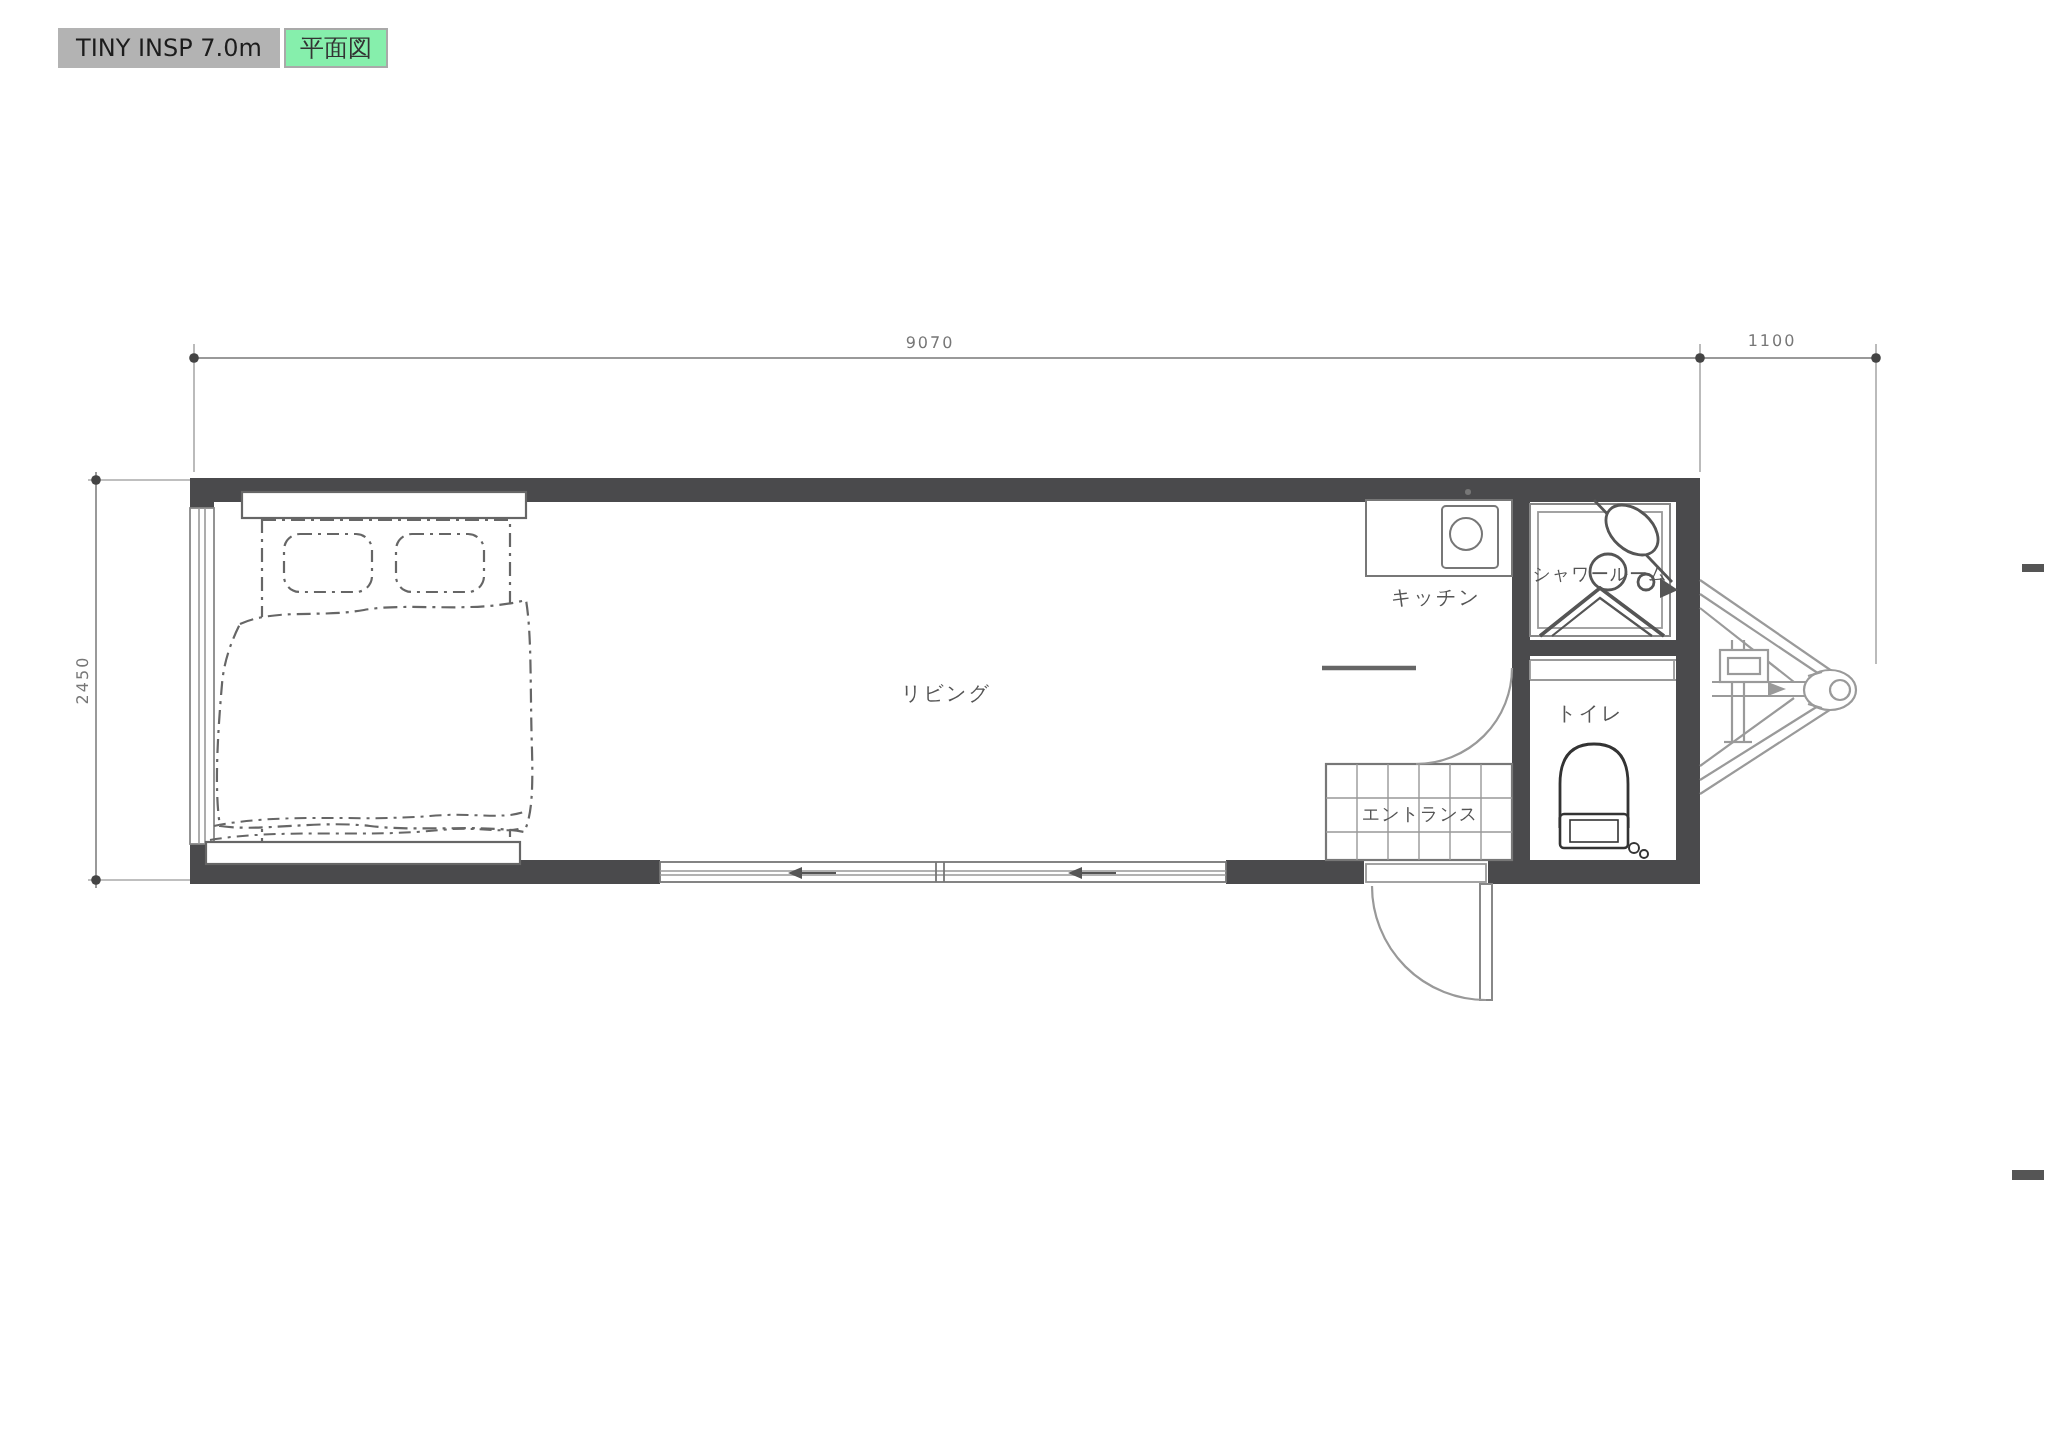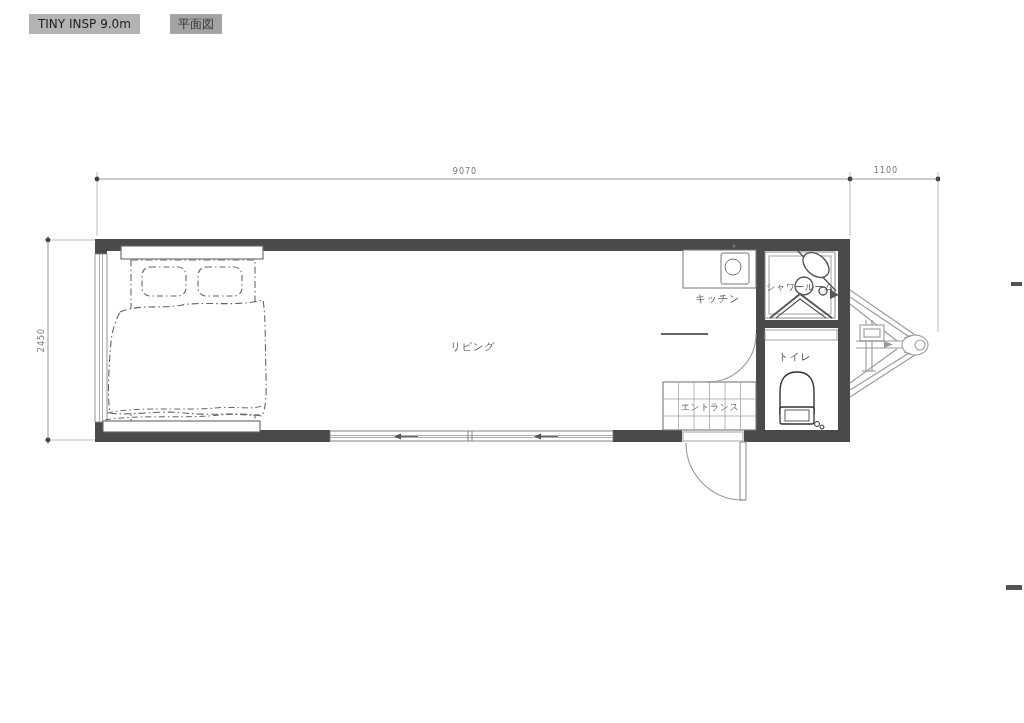--- a/index.html
+++ b/index.html
@@ -1,34 +1,34 @@
 <!DOCTYPE html>
 <html><head>
 <meta charset="utf-8">
 <style>
   html,body{margin:0;padding:0;background:#fff;}
   .canvas{position:relative;width:1024px;height:723px;background:#ffffff;overflow:hidden;
           font-family:"DejaVu Sans",sans-serif;}
   .badges{position:absolute;left:29px;top:14px;display:flex;gap:2px;}
   .badge-model{background:#b3b3b3;border:1px solid #b3b3b3;color:#1c1c1c;
                font-size:12px;line-height:16px;padding:1px 8px;white-space:nowrap;}
-  .badge-view{background:#a3a3a3;border:1px solid #a9a9a9;color:#333;
-              font-size:12px;line-height:16px;padding:1px 7px;white-space:nowrap;margin-left:28px;}
+  .badge-view{background:#86efac;border:1px solid #a9a9a9;color:#333;
+              font-size:12px;line-height:16px;padding:1px 7px;white-space:nowrap;}
   svg{position:absolute;left:0;top:0;}
   .dim-text{font-size:8px;fill:#777;letter-spacing:1px;}
   .room-text{font-size:10px;fill:#555;letter-spacing:1px;}
   .room-text-sm{font-size:9px;fill:#555;letter-spacing:0.5px;}
 </style>
 </head>
 <body>
 
 <div class="canvas">
 
   <div class="badges">
-    <div class="badge-model">TINY INSP 9.0m</div>
+    <div class="badge-model">TINY INSP 7.0m</div>
     <div class="badge-view">平面図</div>
   </div>
 
   <svg width="1024" height="723" viewBox="0 0 1024 723">
 
     <g stroke="#999" stroke-width="1" fill="none">
       <line x1="97" y1="179" x2="938" y2="179"></line>
       <line x1="97" y1="172" x2="97" y2="236" stroke="#aaa" stroke-width="0.8"></line>
       <line x1="850" y1="172" x2="850" y2="236" stroke="#aaa" stroke-width="0.8"></line>
       <line x1="938" y1="172" x2="938" y2="332" stroke="#aaa" stroke-width="0.8"></line>

